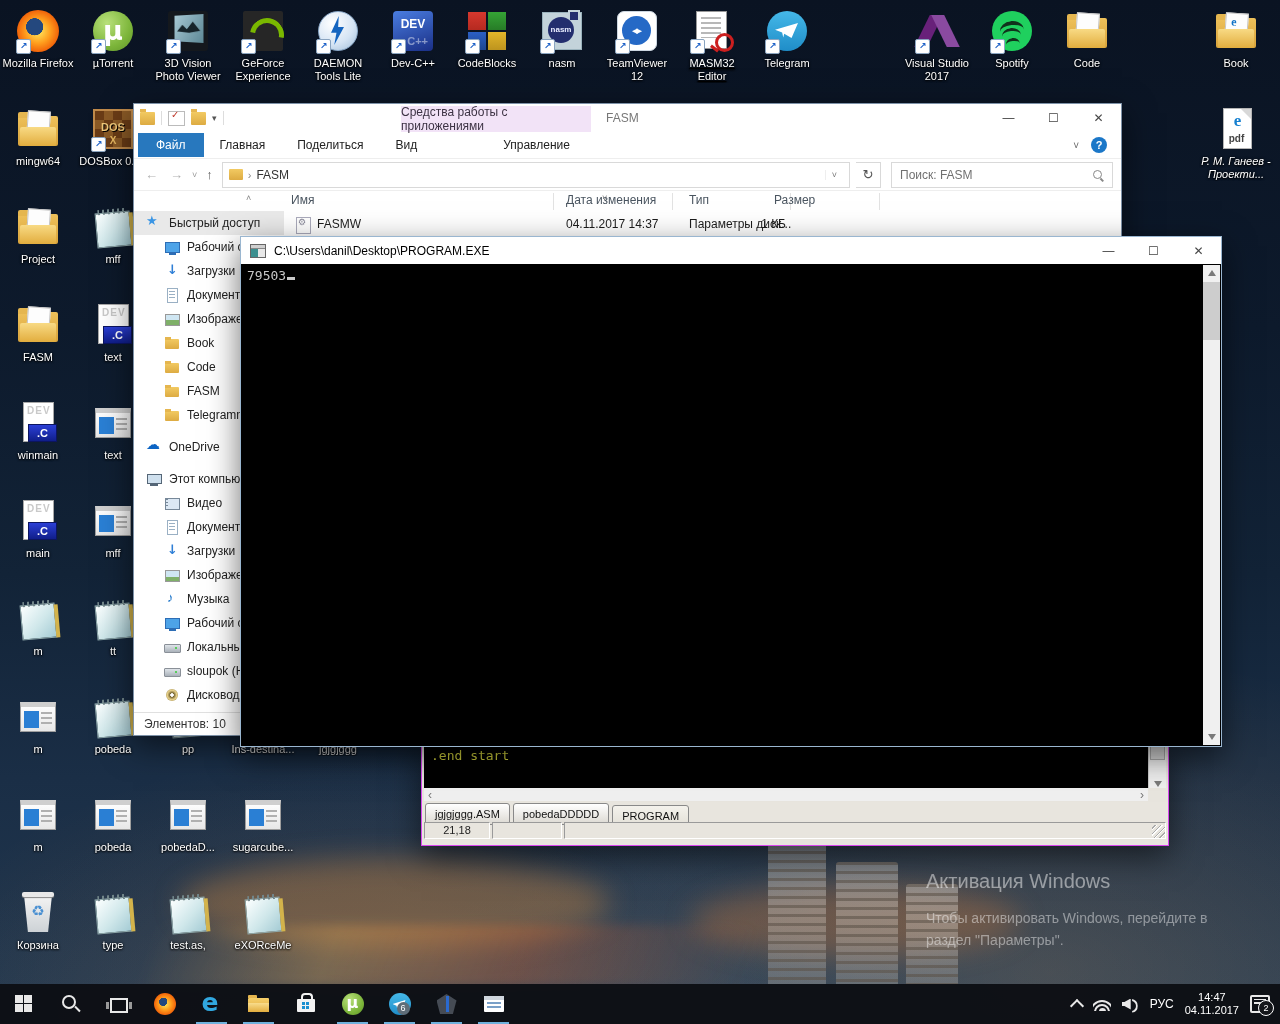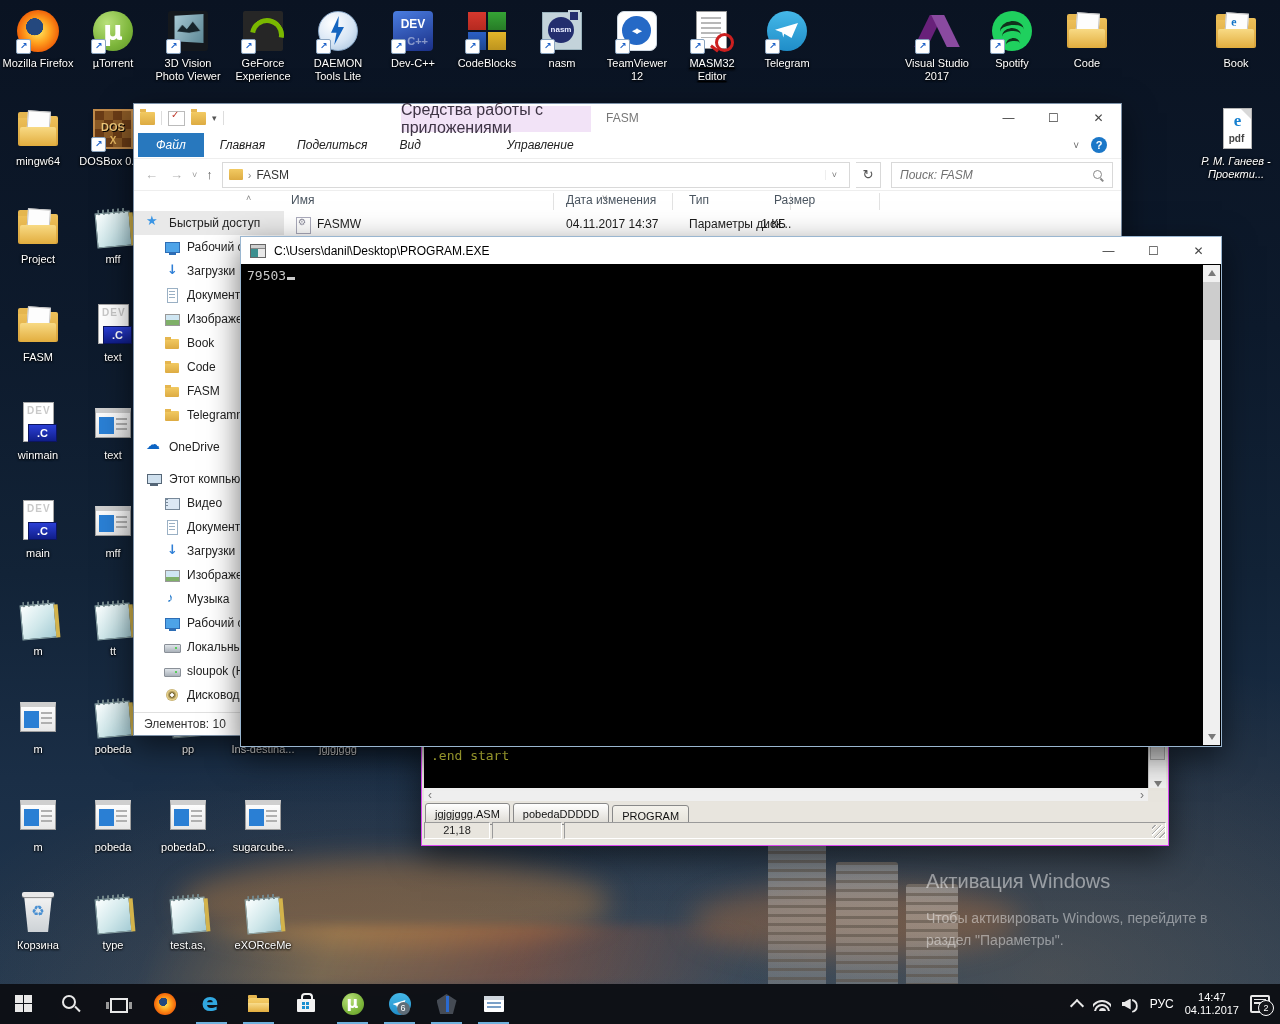--- a/index.html
+++ b/index.html
@@ -167,46 +167,46 @@
   #ex-title{position:relative;height:28px;background:#fff;display:flex;align-items:center;}
   .qat{display:flex;align-items:center;gap:6px;padding-left:6px;}
   .qicon{width:15px;height:13px;position:relative;}
   .qi-folder{background:linear-gradient(#f2ca62,#ddab42);border-radius:1px;}
   .qi-folder::before{content:"";position:absolute;top:-3px;left:0;width:6px;height:3px;background:#e5b64f;}
   .qi-check{background:#fff;border:1px solid #bbb;}
   .qi-check::before{content:"\2713";position:absolute;left:2px;top:-3px;font-size:10px;color:#c0392b;}
   .qsep{width:1px;height:14px;background:#ddd;}
   .qchev{font-size:9px;color:#555;}
   #ctxtab{position:absolute;left:267px;top:2px;width:190px;height:26px;background:#f2e3f7;
-    color:#3d3344;font-size:16px;display:flex;align-items:center;justify-content:center;}
+    color:#3d3344;font-size:12px;display:flex;align-items:center;justify-content:center;}
   #ex-name{position:absolute;left:472px;top:7px;font-size:12px;color:#777;}
   #ex-caps{position:absolute;right:0;top:0;height:28px;display:flex;}
   #ex-menu{position:relative;height:26px;display:flex;align-items:center;font-size:12px;color:#222;
     border-bottom:1px solid #eee;padding-left:4px;}
-  .mtab{padding:4px 16px;font-style:italic;}
+  .mtab{padding:4px 16px;}
   .mtab.file{background:#2878be;color:#fff;padding:5px 18px;}
   .mtab.manage{margin-left:54px;}
   #ex-menu-right{position:absolute;right:14px;display:flex;align-items:center;gap:12px;}
   .ribchev{font-size:10px;color:#666;}
   .helpq{width:16px;height:16px;border-radius:50%;background:#1b77c8;color:#fff;font:bold 11px "Liberation Sans",sans-serif;
     text-align:center;line-height:16px;}
   #ex-addr{height:31px;display:flex;align-items:center;gap:6px;padding:0 8px;}
   .navarr{font-size:13px;color:#b0b0b0;padding:0 3px;}
   .navarr.up{color:#555;}
   .navsm{font-size:9px;color:#999;}
   #addrbox{flex:1;height:24px;border:1px solid #d9d9d9;display:flex;align-items:center;font-size:12px;color:#333;padding:0 6px;gap:5px;}
   #addrbox .mini-folder{width:14px;height:11px;background:linear-gradient(#f2ca62,#ddab42);border-radius:1px;}
   #addrbox .crumbsep{color:#888;font-size:11px;}
   #addrbox .flex{flex:1;}
   #addrbox .combo{color:#777;font-size:9px;padding:0 6px;border-left:1px solid #eee;}
   #refresh{width:24px;height:24px;border:1px solid #d9d9d9;border-left:none;display:flex;align-items:center;
     justify-content:center;color:#555;font-size:13px;}
   #searchbox{width:204px;height:24px;border:1px solid #d9d9d9;display:flex;align-items:center;
     font-size:12px;color:#707070;padding:0 8px;margin-left:4px;}
-  #searchbox .flex{flex:1;font-style:italic;}
+  #searchbox .flex{flex:1;}
   .mag{position:relative;width:12px;height:12px;}
   .mag::before{content:"";position:absolute;left:1px;top:1px;width:7px;height:7px;border:1.5px solid #888;border-radius:50%;}
   .mag::after{content:"";position:absolute;right:0;bottom:0;width:4px;height:1.5px;background:#888;transform:rotate(45deg);}
   #ex-main{position:relative;height:525px;border-top:1px solid #eee;}
   #navpane{position:absolute;left:0;top:20px;width:150px;}
   .nitem{height:24px;display:flex;align-items:center;gap:7px;font-size:12px;color:#222;white-space:nowrap;}
   .nitem.sel{background:#e9e9e9;}
   .nitem.grp{margin-top:8px;}
   #nav-upchev{position:absolute;left:112px;top:2px;font-size:9px;color:#888;}
   .nv{width:16px;height:16px;position:relative;flex:0 0 16px;}

